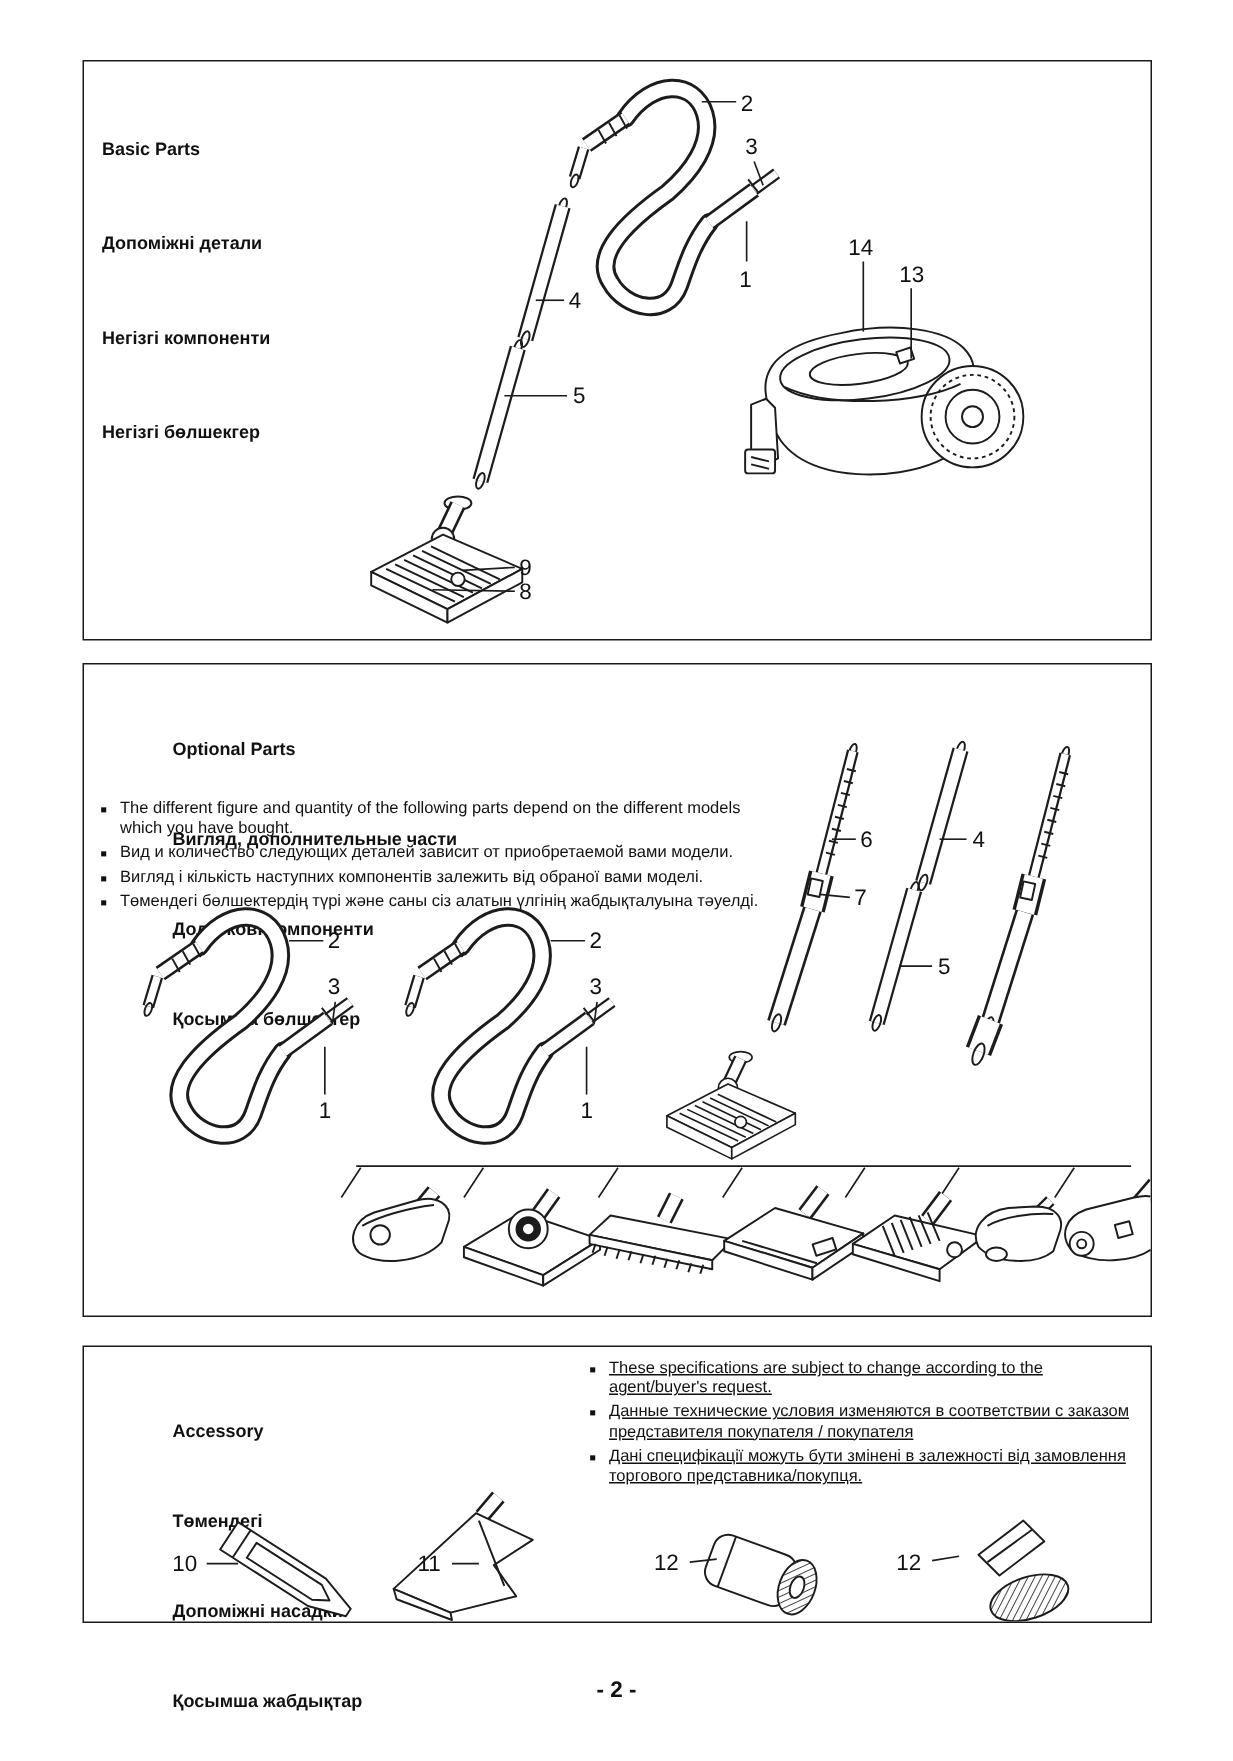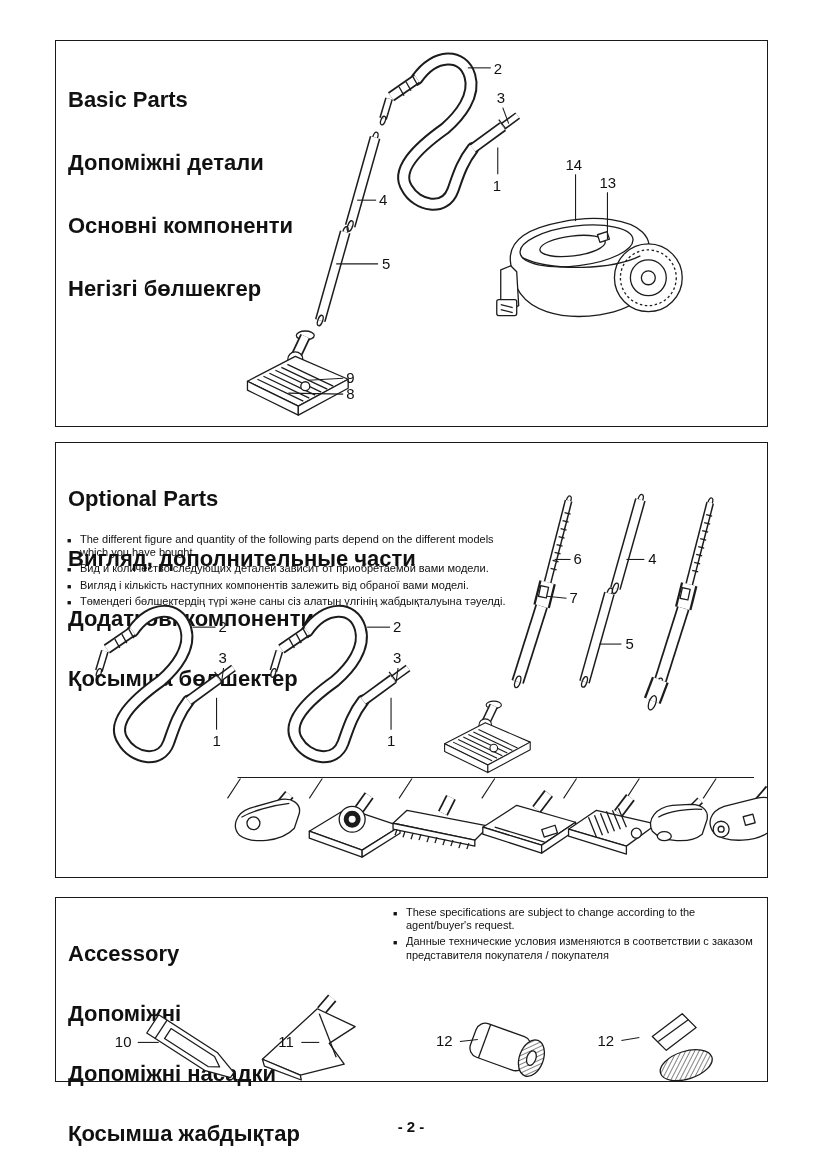--- a/index.html
+++ b/index.html
@@ -5,26 +5,26 @@
   html,body{margin:0;padding:0;}
   body{
     width:822px;height:1174px;position:relative;background:#fff;
     font-family:"Liberation Sans","DejaVu Sans",sans-serif;color:#111;
     overflow:hidden;
   }
   .box{position:absolute;border:1.6px solid #1a1a1a;background:#fff;box-sizing:border-box;}
   #box-basic{left:55px;top:40px;width:713px;height:387px;}
   #box-optional{left:55px;top:442px;width:713px;height:436px;}
   #box-accessory{left:55px;top:897px;width:713px;height:185px;}
-  .titles{position:absolute;left:12px;top:6px;font-weight:bold;font-size:22px;line-height:21px;letter-spacing:0;white-space:pre;}
-  #box-optional .titles, #box-accessory .titles{line-height:20px;}
+  .titles{position:absolute;left:12px;top:6px;font-weight:bold;font-size:12px;line-height:21px;letter-spacing:0;white-space:pre;}
+  #box-optional .titles, #box-accessory .titles{line-height:20px;margin-left:47px;}
   .titles div{white-space:nowrap;}
   .notes{position:absolute;font-size:11px;line-height:13.2px;}
   #box-optional .notes{left:11px;top:90px;width:452px;}
-  #box-accessory .notes{left:337px;top:8px;width:360px;}
+  #box-accessory .notes{left:337px;top:8px;width:360px;text-decoration:underline;}
   .note{margin-bottom:3px;position:relative;padding-left:13px;}
   .note::before{content:"■";position:absolute;left:0;top:1px;font-size:7px;color:#111;}
   .diagram{position:absolute;left:0;top:0;width:100%;height:100%;}
   svg text{font-family:"Liberation Sans","DejaVu Sans",sans-serif;font-size:15px;fill:#111;}
   .ln{stroke:#1c1c1c;stroke-width:1.3;fill:none;stroke-linejoin:round;}
   .lnf{stroke:#1c1c1c;stroke-width:1.3;fill:#fff;stroke-linejoin:round;}
   .ldr{stroke:#1c1c1c;stroke-width:1.1;fill:none;}
   .ho{stroke:#1c1c1c;stroke-width:13;fill:none;stroke-linecap:round;stroke-linejoin:round;}
   .hi{stroke:#fff;stroke-width:9;fill:none;stroke-linecap:round;stroke-linejoin:round;}
   .co{stroke:#1c1c1c;stroke-width:11;fill:none;stroke-linecap:butt;}
@@ -89,21 +89,21 @@
       <path d="M29,110 L5,186" stroke="#fff" stroke-width="9.5" fill="none"></path>
       <ellipse cx="5" cy="186" rx="6" ry="2.6" transform="rotate(-72 5 186)" class="ln"></ellipse>
     </g>
   </defs>
 </svg>
 
 <section class="box" id="box-basic">
   <div class="titles">
     <div>Basic Parts</div>
     <div>Допоміжні детали</div>
-    <div>Основні компоненти</div>
+    <div>Негізгі компоненти</div>
     <div>Негізгі бөлшекгер</div>
   </div>
   <svg class="diagram" viewBox="0 0 713 387" preserveAspectRatio="none">
 
     <g>
         <use href="#hose-g"></use>
       </g>
 
     <g>
         <use href="#spipe-g" transform="translate(292,94)"></use>
@@ -275,27 +275,28 @@
       <text x="594" y="122">4</text>
       <path class="ldr" d="M545,202 L567,202"></path>
       <text x="571" y="207">5</text>
     </g>
   </svg>
 </section>
 
 <section class="box" id="box-accessory">
   <div class="titles">
     <div>Accessory</div>
-    <div>Допоміжні</div>
+    <div>Төмендегі</div>
     <div>Допоміжні насадки</div>
     <div>Қосымша жабдықтар</div>
   </div>
   <div class="notes">
     <div class="note">These specifications are subject to change according to the agent/buyer's request.</div>
     <div class="note">Данные технические условия изменяются в соответствии с заказом представителя покупателя / покупателя</div>
+    <div class="note">Дані специфікації можуть бути змінені в залежності від замовлення торгового представника/покупця.</div>
   </div>
   <svg class="diagram" viewBox="0 0 713 185" preserveAspectRatio="none">
     <g transform="translate(103,118) rotate(33)">
       <path class="lnf" d="M0,0 L70,0 L95,8 L95,14 L70,22 L0,22 Z"></path>
       <path class="ln" d="M18,5 L70,5 L80,11 L70,17 L18,17 Z"></path>
       <path class="ln" d="M10,0 L10,22"></path>
     </g>
     <g>
       <path class="co" d="M266,114 L277,101"></path>
         <path class="ci" d="M266,114 L277,101"></path>

